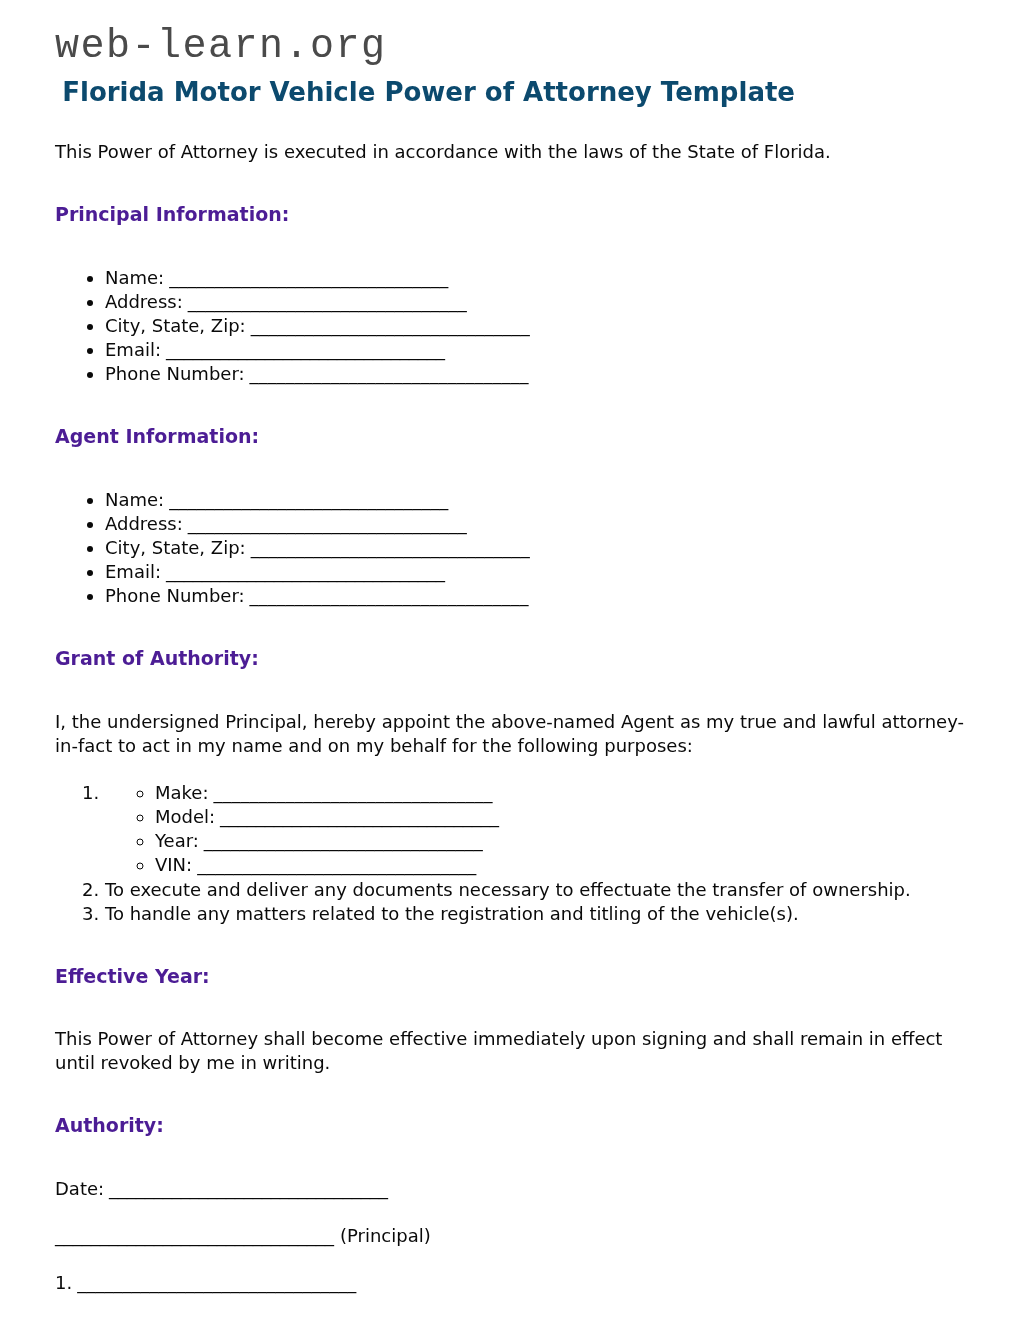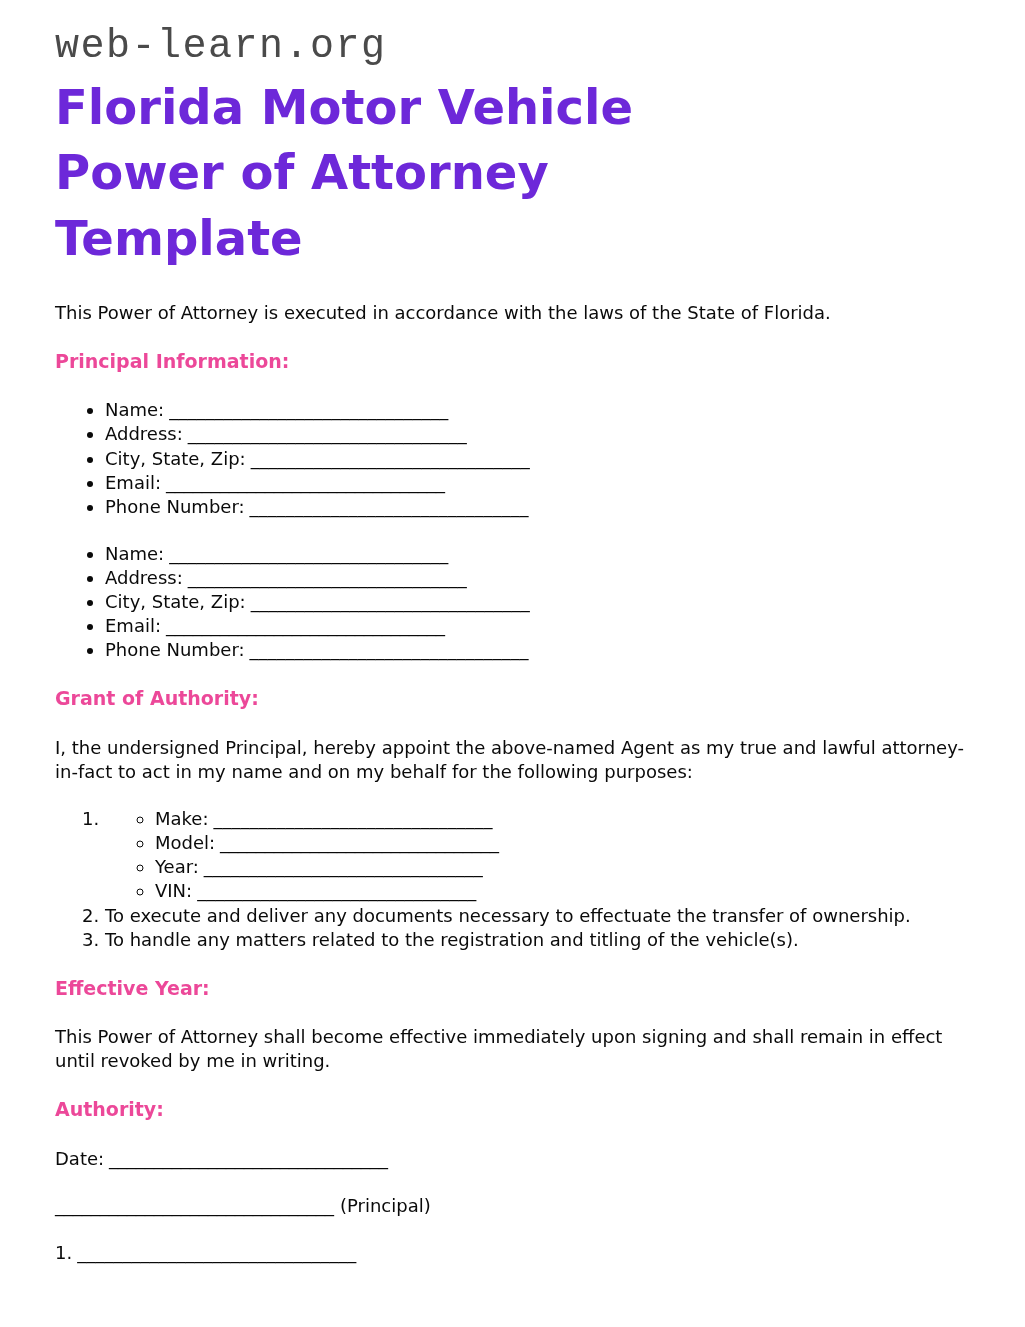--- a/index.html
+++ b/index.html
@@ -20,35 +20,36 @@
   }
   .brand {
     font-family: "Liberation Mono", "DejaVu Sans Mono", monospace;
     font-size: 40px;
     line-height: 1.15;
     letter-spacing: 1.5px;
     color: #4a4a4a;
     margin: 0;
   }
   h1.doc-title {
-    font-size: 48px;
+    font-size: 26px;
     font-weight: bold;
     line-height: 1.36;
-    color: #6d28d9;
+    color: #0c4a6e;
     margin: 5px 0 30px 0;
     max-width: 740px;
+    text-align: right;
   }
   p.body-text {
     margin: 23px 0;
   }
   p.section-head {
     font-weight: bold;
     font-size: 19px;
-    margin: 24px 0;
-    color: #ec4899;
+    margin: 38px 0;
+    color: #4c1d95;
   }
   ul.field-list {
     list-style: disc;
     margin: 23px 0;
     padding-left: 50px;
   }
   ol.grant-list {
     margin: 23px 0;
     padding-left: 50px;
   }
@@ -88,20 +89,21 @@
   <p class="section-head">Principal Information:</p>
 
   <ul class="field-list">
     <li><span class="inline-label">Name:</span><span class="blank">_______________________________</span></li>
     <li><span class="inline-label">Address:</span><span class="blank">_______________________________</span></li>
     <li><span class="inline-label">City, State, Zip:</span><span class="blank">_______________________________</span></li>
     <li><span class="inline-label">Email:</span><span class="blank">_______________________________</span></li>
     <li><span class="inline-label">Phone Number:</span><span class="blank">_______________________________</span></li>
   </ul>
 
+  <p class="section-head">Agent Information:</p>
 
   <ul class="field-list">
     <li><span class="inline-label">Name:</span><span class="blank">_______________________________</span></li>
     <li><span class="inline-label">Address:</span><span class="blank">_______________________________</span></li>
     <li><span class="inline-label">City, State, Zip:</span><span class="blank">_______________________________</span></li>
     <li><span class="inline-label">Email:</span><span class="blank">_______________________________</span></li>
     <li><span class="inline-label">Phone Number:</span><span class="blank">_______________________________</span></li>
   </ul>
 
   <p class="section-head">Grant of Authority:</p>

